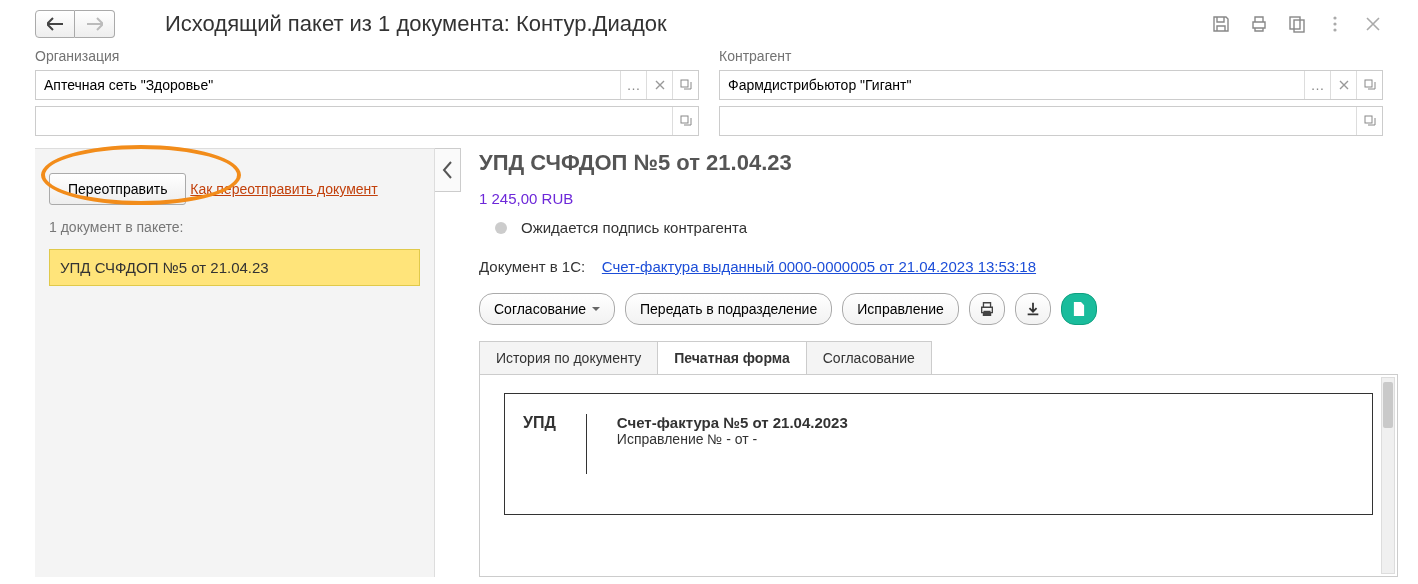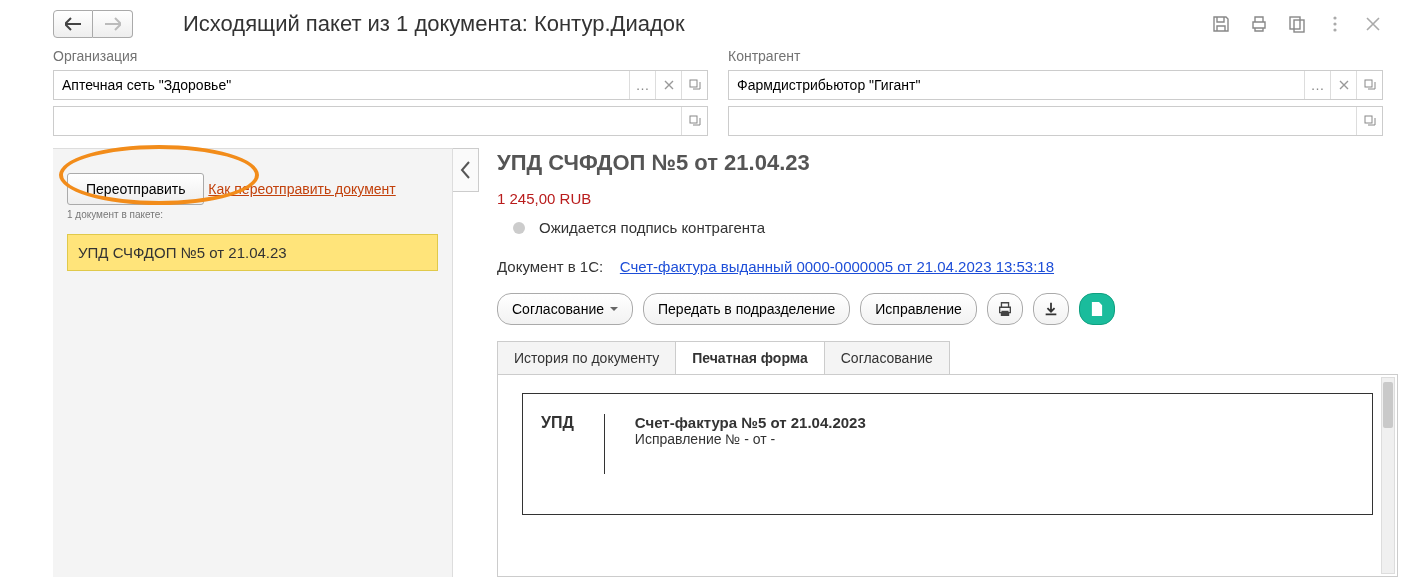--- a/index.html
+++ b/index.html
@@ -1,17 +1,17 @@
 <!DOCTYPE html>
 <html><head>
 <meta charset="utf-8">
 <style>
   * { box-sizing: border-box; margin: 0; padding: 0; }
   body { font-family: Arial, sans-serif; font-size: 14px; color: #333; background: #fff; }
-  .app { width: 1418px; height: 584px; position: relative; overflow: hidden; padding-left: 18px; }
+  .app { width: 1418px; height: 584px; position: relative; overflow: hidden; }
 
   
   .header { display: flex; align-items: center; padding: 10px 35px 6px 35px; }
   .nav-buttons { display: flex; gap: 0; margin-right: 50px; }
   .nav-btn { width: 40px; height: 28px; border: 1px solid #aaa; background: linear-gradient(#fff,#eee); display:flex; align-items:center; justify-content:center; cursor:pointer; }
   .nav-btn:first-child { border-radius: 4px 0 0 4px; }
   .nav-btn:last-child { border-radius: 0 4px 4px 0; border-left:none; }
   .nav-btn svg { width:16px; height:14px; }
   .title { font-size: 22px; color:#333; }
   .header-actions { margin-left:auto; display:flex; align-items:center; gap:18px; color:#888; }
@@ -26,29 +26,29 @@
   .input-row input { flex:1; border:none; padding:0 8px; font-size:14px; outline:none; background:#fff; }
   .input-ctl { width:26px; border-left:1px solid #ddd; display:flex; align-items:center; justify-content:center; cursor:pointer; }
   .input-ctl svg { width:12px; height:12px; }
 
   
   .main { display:flex; margin:12px 0 0 35px; height: calc(100% - 155px); }
   .sidebar { width:400px; background:#f4f4f4; border-top:1px solid #ddd; border-right:1px solid #ddd; padding:12px 14px; position:relative; }
   .resend-btn { height:32px; padding:0 18px; border:1px solid #aaa; background:linear-gradient(#fff,#eee); border-radius:3px; font-size:14px; cursor:pointer; position:relative; z-index:2; }
   .highlight-oval { position:absolute; left:6px; top:-4px; width:200px; height:60px; border:4px solid #f28c1a; border-radius:50%; pointer-events:none; z-index:3; }
   .link { color:#c2410c; text-decoration:underline; cursor:pointer; display:inline-block; margin-top:20px; font-size:14px; }
-  .count-text { color:#777; margin-top:4px; font-size:10px; }
+  .count-text { color:#777; margin-top:14px; font-size:14px; }
   .doc-item { margin-top:14px; background:#ffe47a; border:1px solid #e0c94a; padding:9px 10px; font-size:15px; cursor:pointer; }
 
   .collapse-handle { width:26px; height:44px; border:1px solid #ccc; border-left:none; background:#fafafa; display:flex; align-items:center; justify-content:center; cursor:pointer; align-self:flex-start; margin-top:0; }
   .collapse-handle svg { width:14px; height:20px; }
 
   .detail { flex:1; padding: 2px 20px 0 18px; display:flex; flex-direction:column; }
   .doc-title { font-size:22px; font-weight:bold; color:#555; }
-  .amount { margin-top:14px; font-size:15px; color:#b91c1c; }
+  .amount { margin-top:14px; font-size:15px; color:#6d28d9; }
   .status { margin-top:12px; display:flex; align-items:center; gap:14px; font-size:15px; }
   .status-dot { width:12px; height:12px; background:#ccc; border-radius:50%; margin-left:16px; }
   .docline { margin-top:22px; font-size:15px; }
   .docline a { color:#1d4ed8; text-decoration:underline; cursor:pointer; }
 
   .actions { margin-top:18px; display:flex; gap:10px; align-items:center; }
   .btn { height:32px; padding:0 14px; border:1px solid #aaa; background:linear-gradient(#fff,#f2f2f2); border-radius:14px; font-size:14px; cursor:pointer; display:flex; align-items:center; gap:6px; }
   .btn.caret::after { content:""; border:4px solid transparent; border-top-color:#666; margin-top:4px; }
   .btn.square { width:36px; padding:0; justify-content:center; }
   .btn.teal { background:#1abc9c; border-color:#0fa080; }

